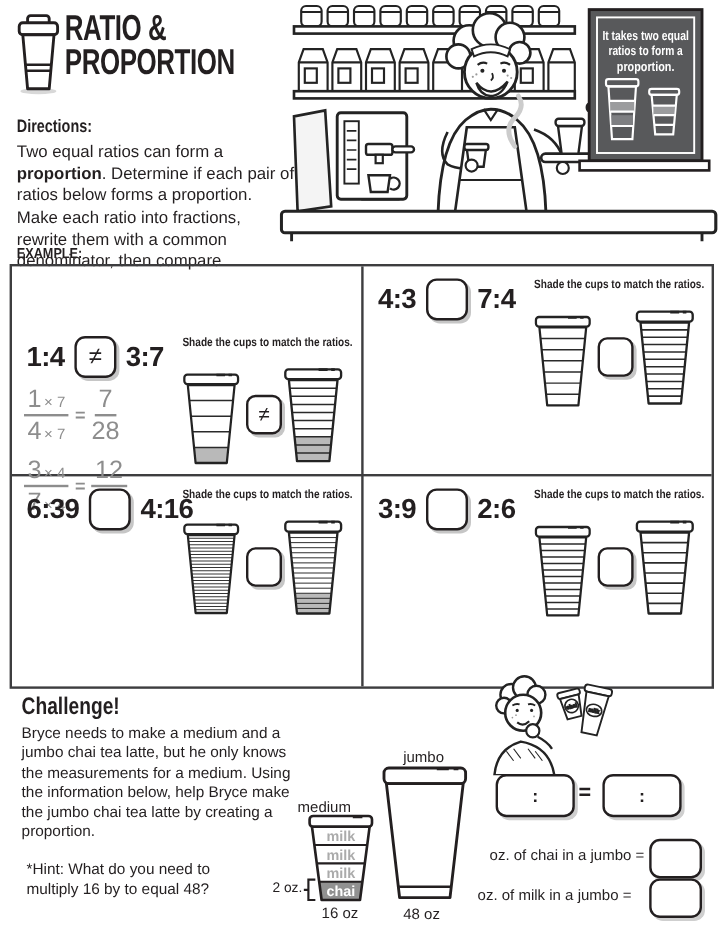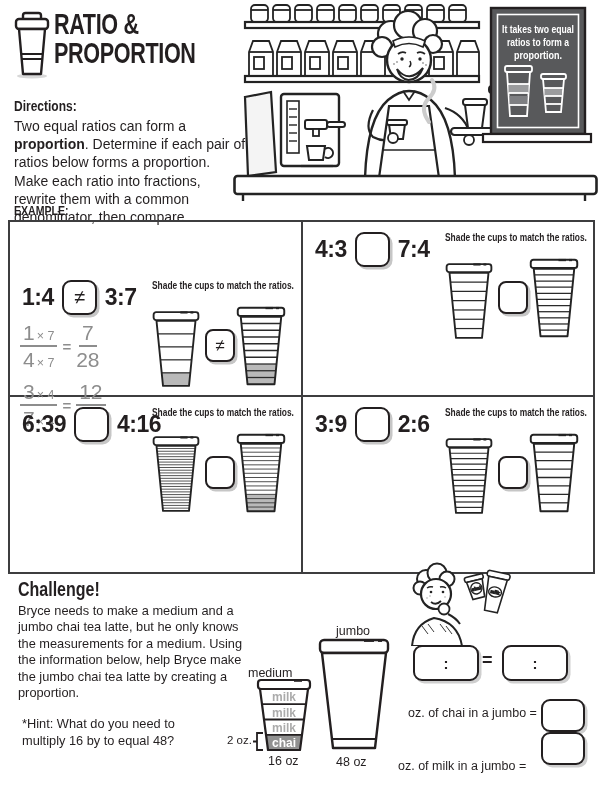--- a/index.html
+++ b/index.html
@@ -539,16 +539,16 @@
   <div class="prop-box" style="left:413px;top:645px;">
       <span>:</span>
     </div>
   <span class="abs eq-sign" style="left:482px;top:650px;">=</span>
   <div class="prop-box" style="left:502px;top:645px;">
       <span>:</span>
     </div>
 
   <span class="abs lbl" style="left:408px;top:706px;">oz. of chai in a jumbo =</span>
   <div class="ans-box" style="left:541px;top:699px;"></div>
-  <span class="abs lbl" style="left:398px;top:739px;margin-top:20px;">oz. of milk in a jumbo =</span>
+  <span class="abs lbl" style="left:398px;top:739px;">oz. of milk in a jumbo =</span>
   <div class="ans-box" style="left:541px;top:732px;"></div>
 
 </div>
 
 </body></html>

